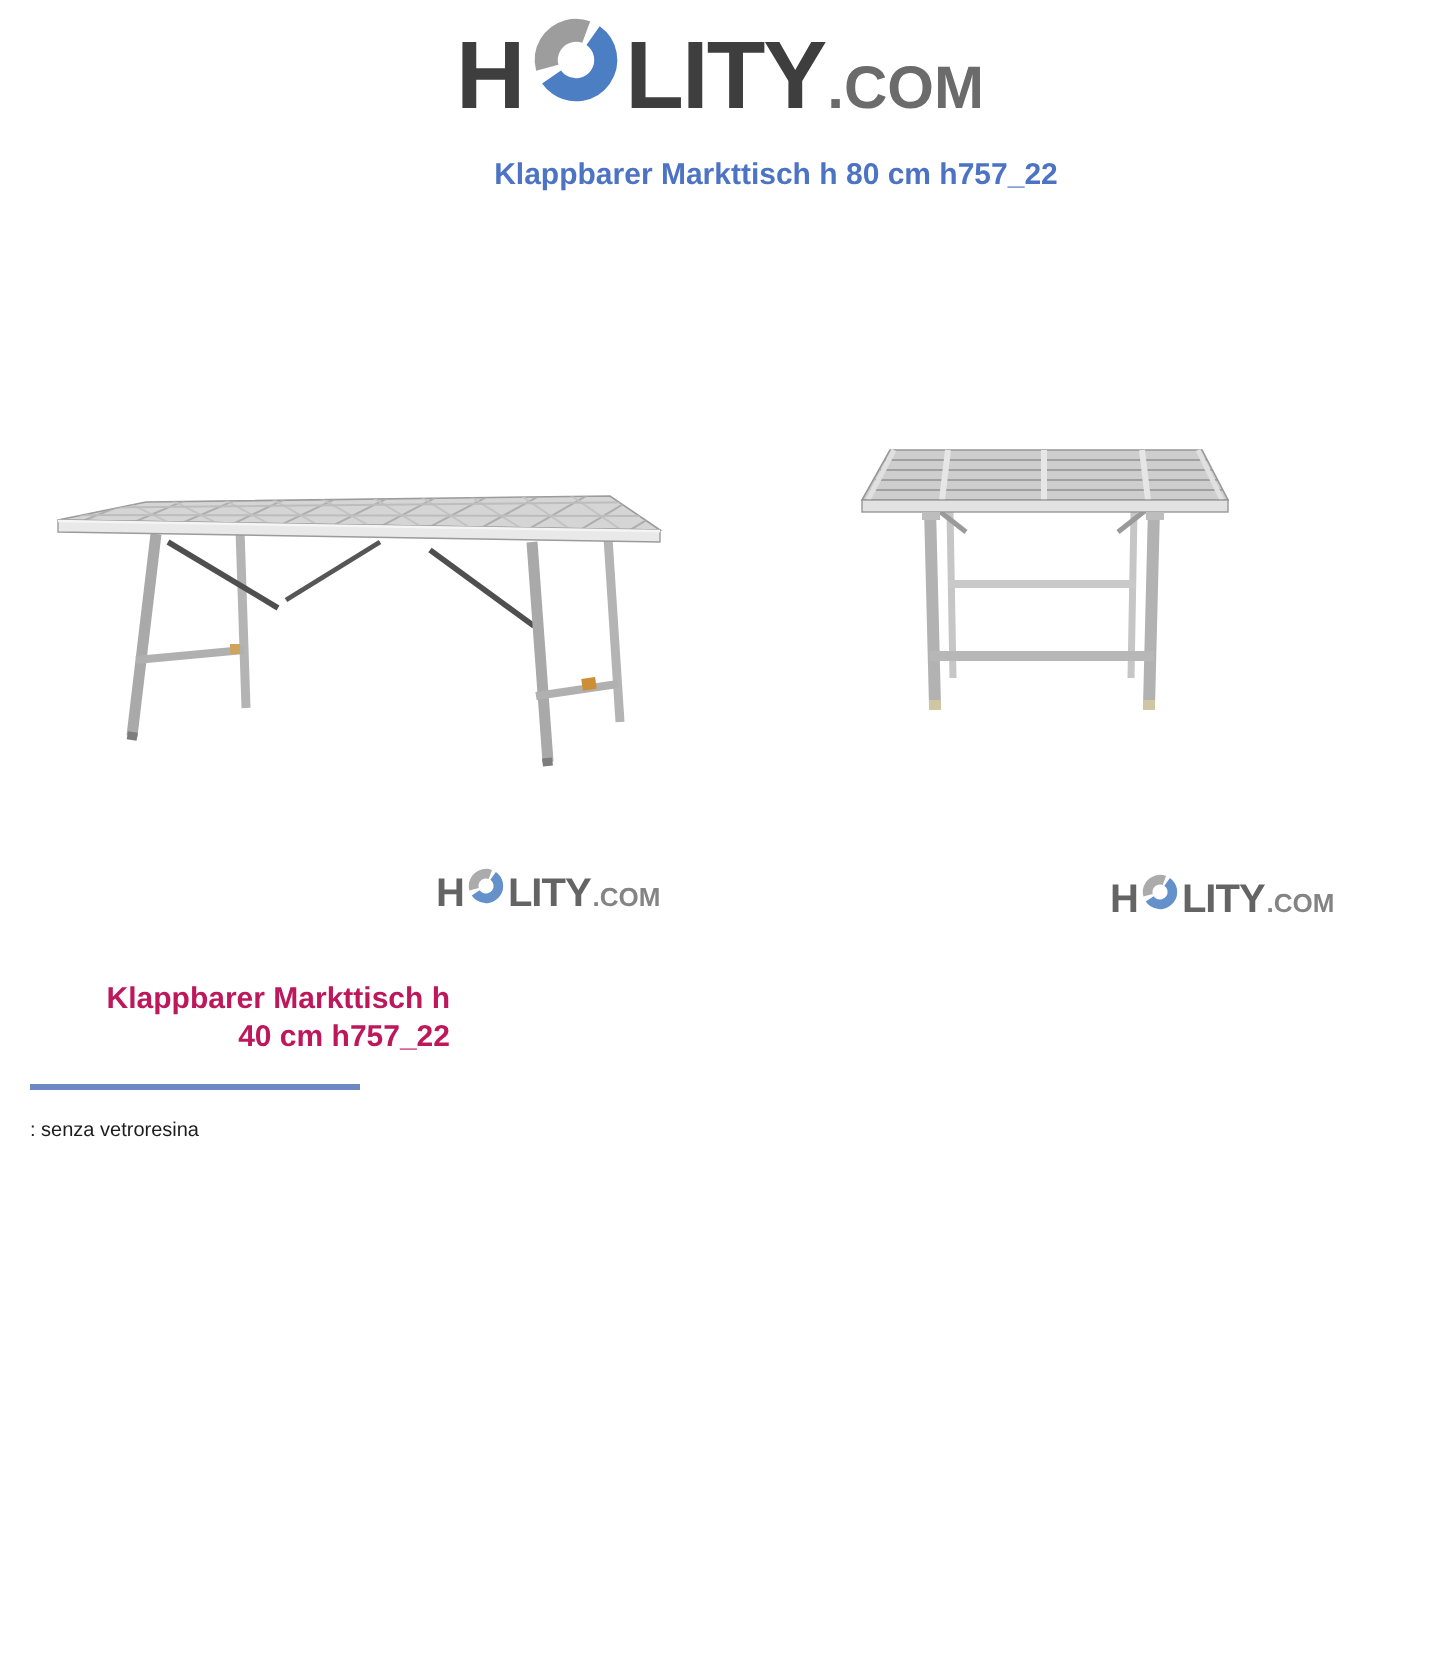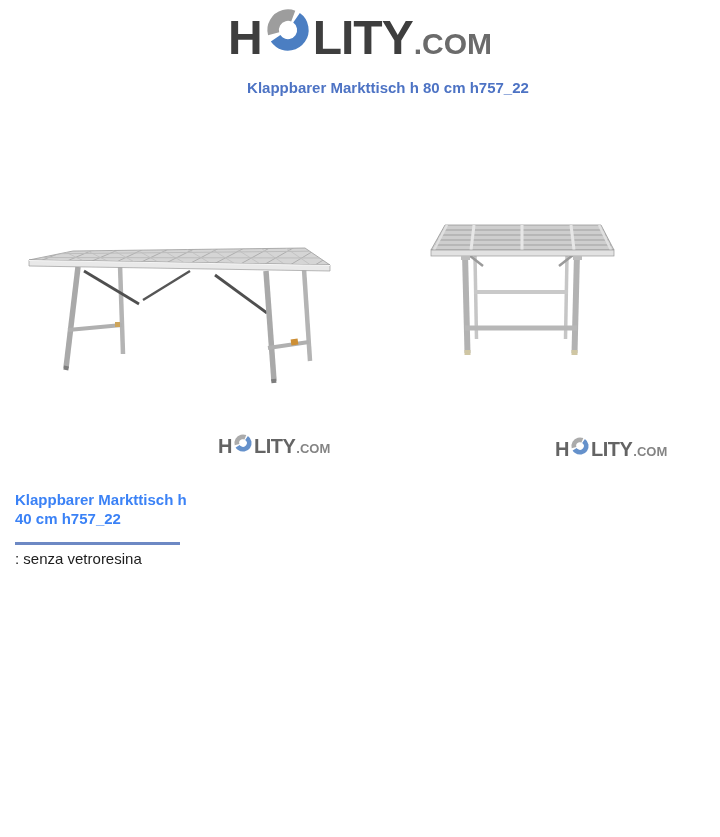--- a/index.html
+++ b/index.html
@@ -21,23 +21,23 @@
   .wm-right{position:absolute;left:555px;top:436px;opacity:.85;}
   
   .ptitle-row{position:absolute;top:79px;left:0;width:100%;text-align:center;}
   .ptitle{position:relative;left:28px;font-size:15px;font-weight:bold;color:#4d73c4;margin-top:40px;}
   
   .fig-left{position:absolute;left:15px;top:233px;width:320px;height:162px;}
   .fig-right{position:absolute;left:425px;top:222px;width:195px;height:140px;}
   .fig-left svg,.fig-right svg{display:block;width:100%;height:100%;}
   
   .info{position:absolute;left:15px;top:490px;width:210px;}
-  .info-title{font-size:15px;font-weight:bold;color:#3b82f6;line-height:19px;}
+  .info-title{font-size:15px;font-weight:bold;color:#be185d;line-height:19px;text-align:right;}
   .divider{width:165px;height:3px;background:#6d89c4;margin-top:14px;}
-  .desc{margin-top:5px;font-size:15px;color:#1d1d1d;}
+  .desc{margin-top:15px;font-size:10px;color:#1d1d1d;}
 </style>
 </head>
 <body>
 
 <div class="logo logo-lg">
   <span class="lt">H</span>
   <svg class="o-lg" viewBox="0 0 100 100" aria-hidden="true">
     <circle cx="50" cy="50" r="31" fill="none" stroke-width="24" stroke-dasharray="108.2 86.6" transform="rotate(305 50 50)" stroke="#4b7ec2"></circle>
     <circle cx="50" cy="50" r="31" fill="none" stroke-width="24" stroke-dasharray="67.6 127.2" transform="rotate(165 50 50)" stroke="#9d9d9d"></circle>
   </svg>

